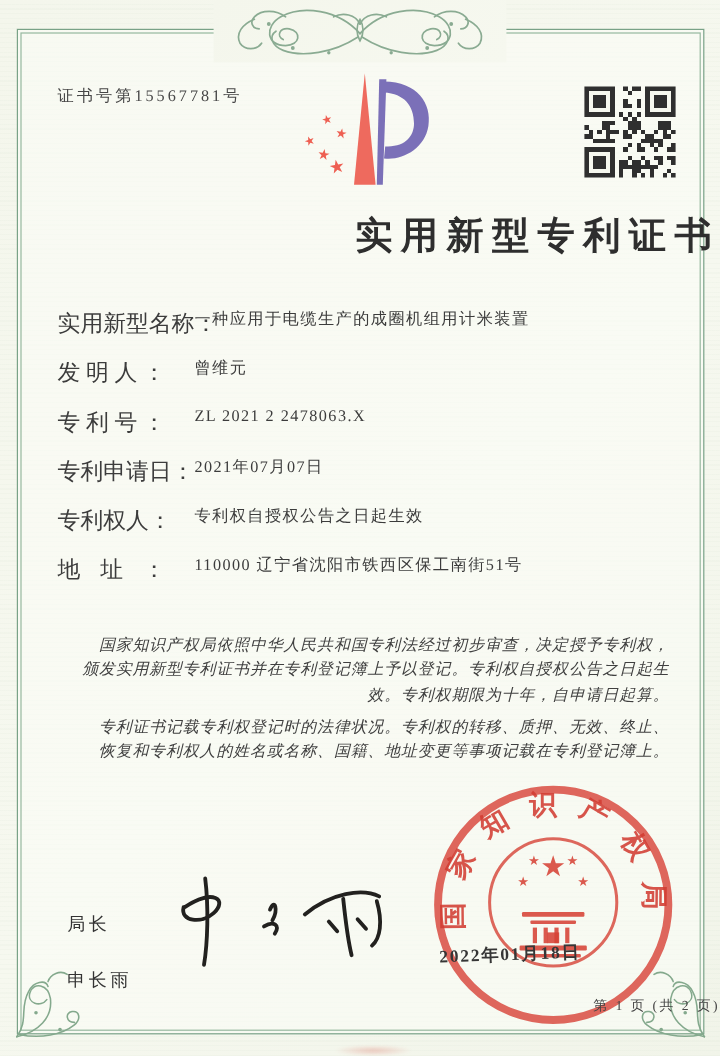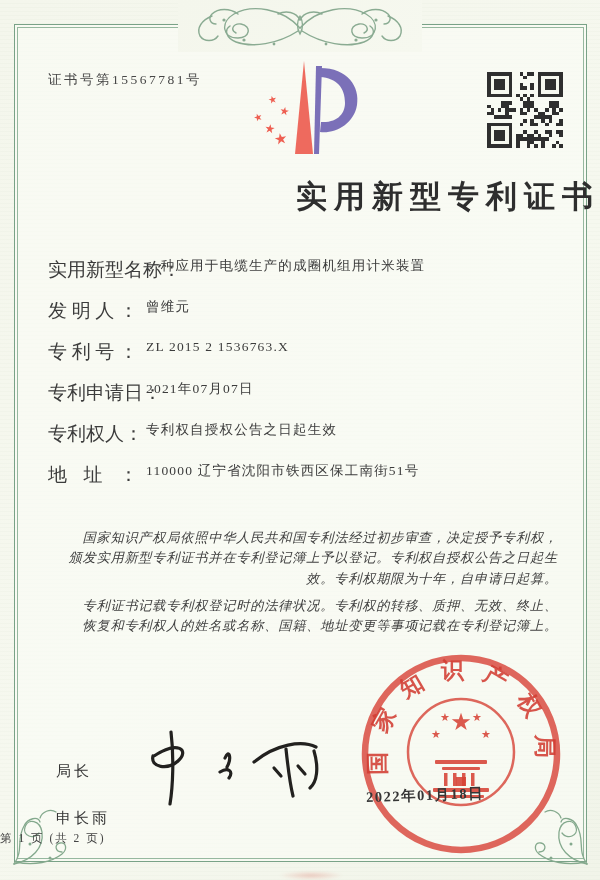--- a/index.html
+++ b/index.html
@@ -43,21 +43,21 @@
     position:absolute;left:0;right:0;top:176px;margin:0;
     text-align:right;font-size:31px;font-weight:700;
     letter-spacing:7px;color:#2e2e2e;z-index:3;
   }
   .fields{position:absolute;left:48px;right:40px;top:257px;z-index:3;}
   .row{height:41px;font-size:13.5px;white-space:nowrap;}
   .lbl{
     display:inline-block;width:90px;font-size:19px;
     text-align:justify;text-align-last:justify;vertical-align:top;color:#3c3c3c;
   }
-  .val{margin-left:8px;letter-spacing:1.2px;color:#3c3c3c;}
+  .val{margin-left:24px;letter-spacing:1.2px;color:#3c3c3c;}
   .grant-row{position:absolute;left:48px;top:498px;font-size:13.5px;z-index:3;white-space:nowrap;}
   .grant-row .lbl-n{letter-spacing:2px;color:#3c3c3c;}
   .grant-row .val{margin-left:4px;}
   .grant-row .g2{margin-left:58px;}
   .paras{position:absolute;left:47px;right:42px;top:528px;z-index:3;text-align:right;}
   .paras p{
     margin:0 0 7px 0;text-indent:2em;
     font-size:13.2px;line-height:1.54;letter-spacing:0.8px;
     font-style:italic;color:#404040;
   }
@@ -65,21 +65,21 @@
   .signer div{line-height:31px;letter-spacing:3px;margin-top:16px;}
   .signature{position:absolute;left:128px;top:726px;width:210px;height:86px;z-index:4;}
   .seal{position:absolute;left:350px;top:650px;width:222px;height:214px;z-index:3;}
   .seal-date{
     position:absolute;left:366px;top:786px;z-index:4;
     font-size:14.5px;font-weight:700;letter-spacing:1.5px;color:#363636;
     transform:rotate(-2deg);
   }
   .footer{
     position:absolute;left:0;right:0;top:831px;z-index:3;
-    text-align:left;font-size:11.5px;letter-spacing:2px;color:#444;
+    text-align:right;font-size:11.5px;letter-spacing:2px;color:#444;
   }
   .bleed{
     position:absolute;left:278px;top:871px;width:66px;height:9px;z-index:1;
     background:radial-gradient(ellipse at center, rgba(214,80,66,0.5), rgba(214,80,66,0) 70%);
     filter:blur(1.5px);opacity:.55;
   }
 </style>
 </head>
 <body>
 
@@ -282,21 +282,21 @@
   <h1 class="title">实用新型专利证书</h1>
 
   <div class="fields">
     <div class="row">
       <span class="lbl">实用新型名称：</span><span class="val">一种应用于电缆生产的成圈机组用计米装置</span>
     </div>
     <div class="row">
       <span class="lbl">发明人：</span><span class="val">曾维元</span>
     </div>
     <div class="row">
-      <span class="lbl">专利号：</span><span class="val">ZL 2015 2 1536763.X</span>
+      <span class="lbl">专利号：</span><span class="val">ZL 2021 2 2478063.X</span>
     </div>
     <div class="row">
       <span class="lbl">专利申请日：</span><span class="val">2021年07月07日</span>
     </div>
     <div class="row">
       <span class="lbl">专利权人：</span><span class="val">专利权自授权公告之日起生效</span>
     </div>
     <div class="row">
       <span class="lbl">地址：</span><span class="val">110000 辽宁省沈阳市铁西区保工南街51号</span>
     </div>

